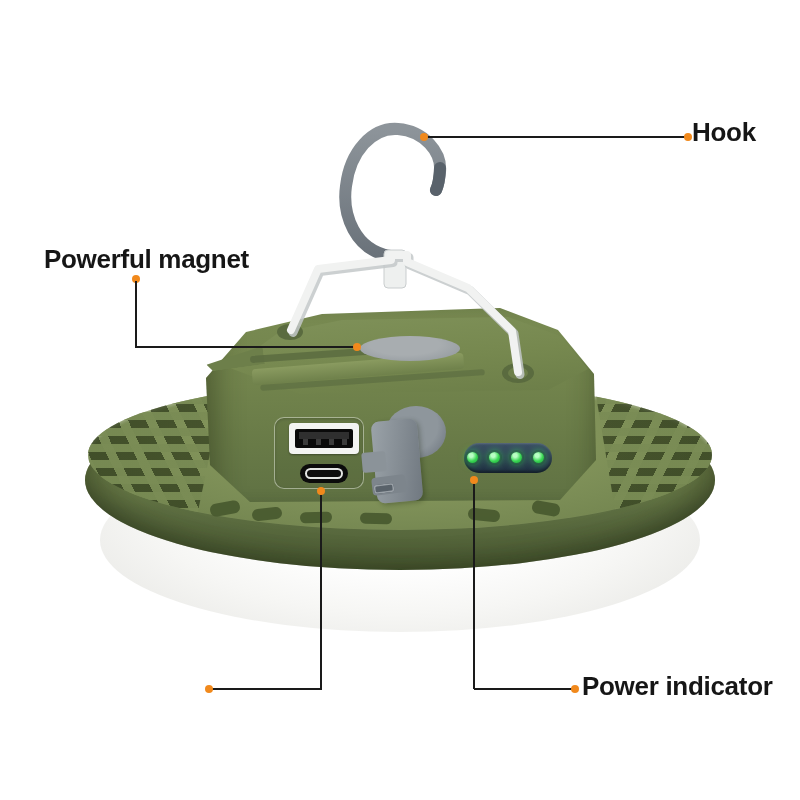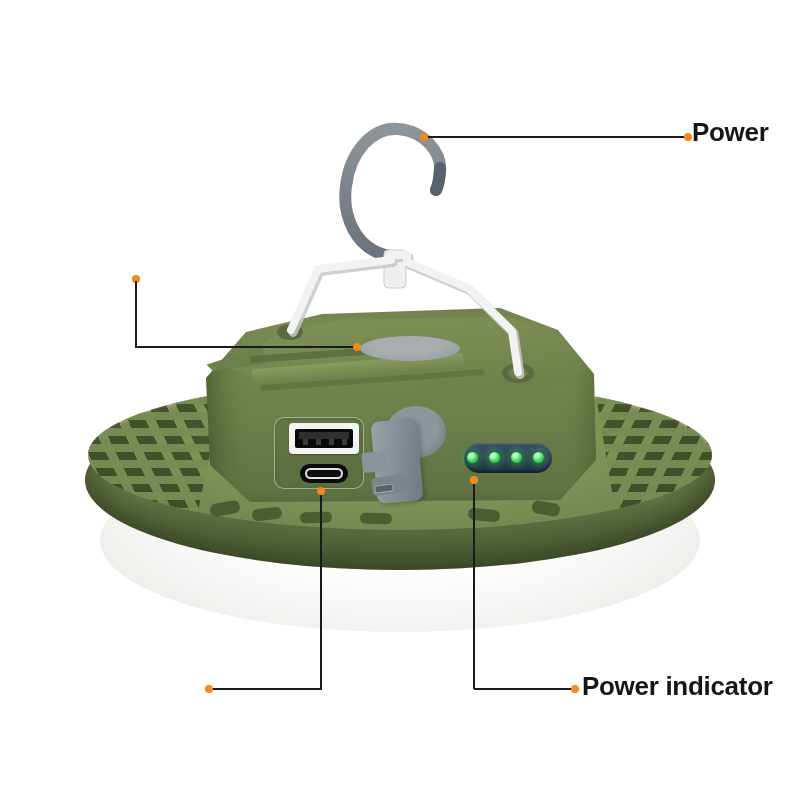--- a/index.html
+++ b/index.html
@@ -151,15 +151,16 @@
   <div class="dot" style="left:317px;top:487px;"></div>
   <div class="line" style="left:320px;top:495px;width:2px;height:194px;"></div>
   <div class="line" style="left:212px;top:688px;width:110px;height:2px;"></div>
   <div class="dot" style="left:205px;top:685px;"></div>
 
   <div class="dot" style="left:470px;top:476px;"></div>
   <div class="line" style="left:473px;top:484px;width:2px;height:205px;"></div>
   <div class="line" style="left:474px;top:688px;width:100px;height:2px;"></div>
   <div class="dot" style="left:571px;top:685px;"></div>
 
-  <div class="label" style="left:692px;top:121px;">Power</div>
+  <div class="label" style="left:692px;top:121px;">Hook</div>
+  <div class="label" style="left:44px;top:248px;">Powerful magnet</div>
   <div class="label" style="left:582px;top:675px;">Power indicator</div>
 </div>
 
 </body></html>

